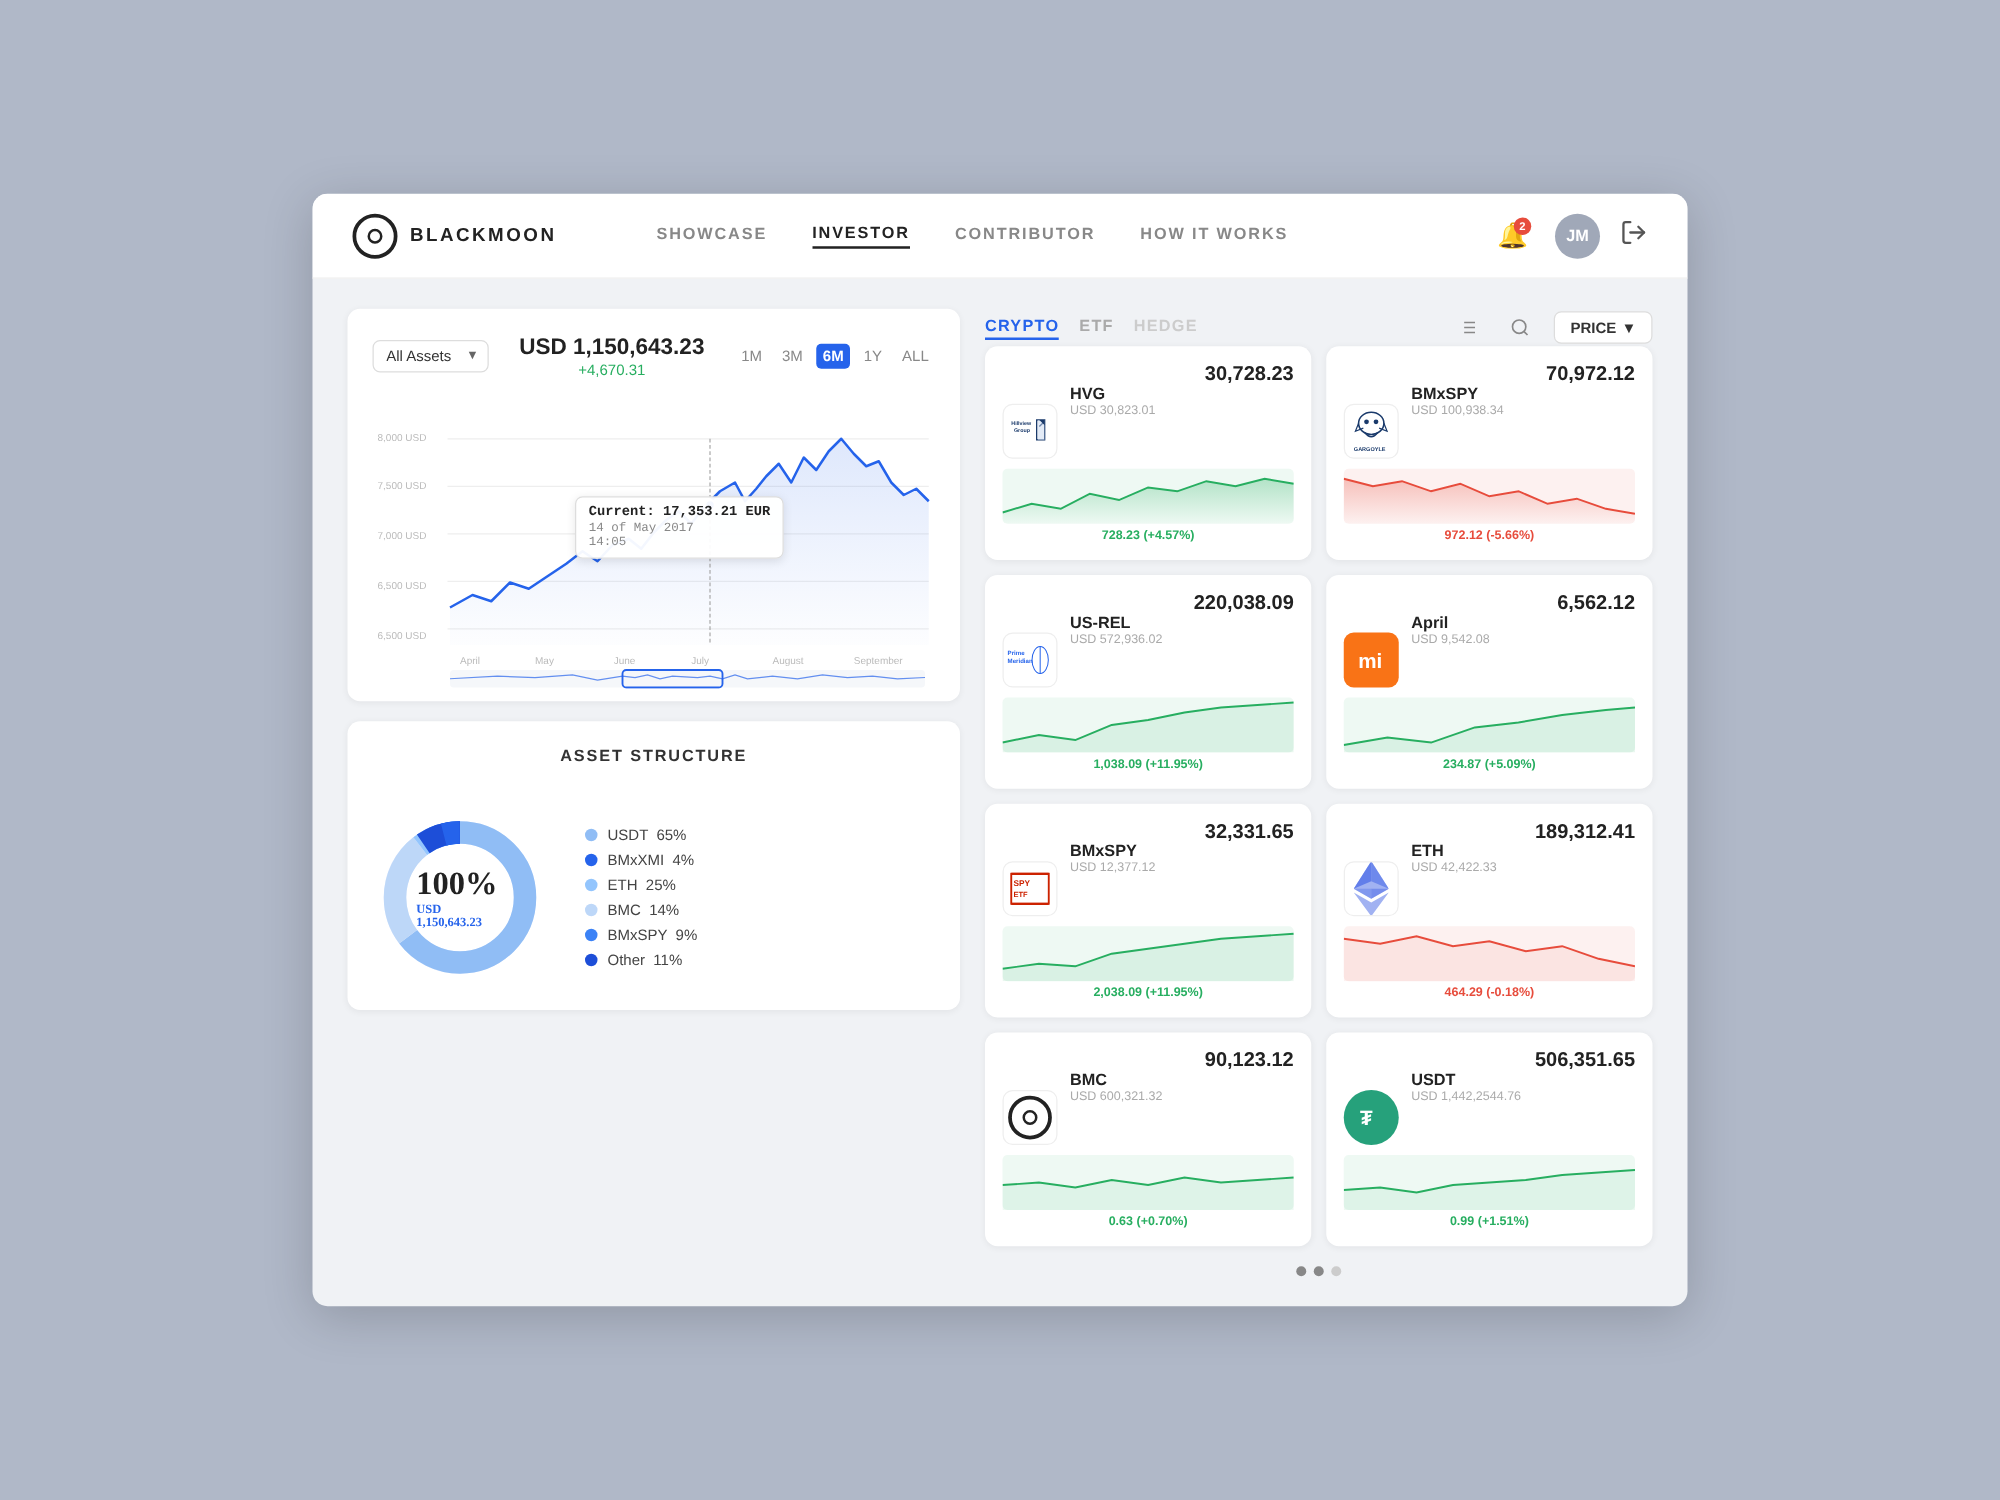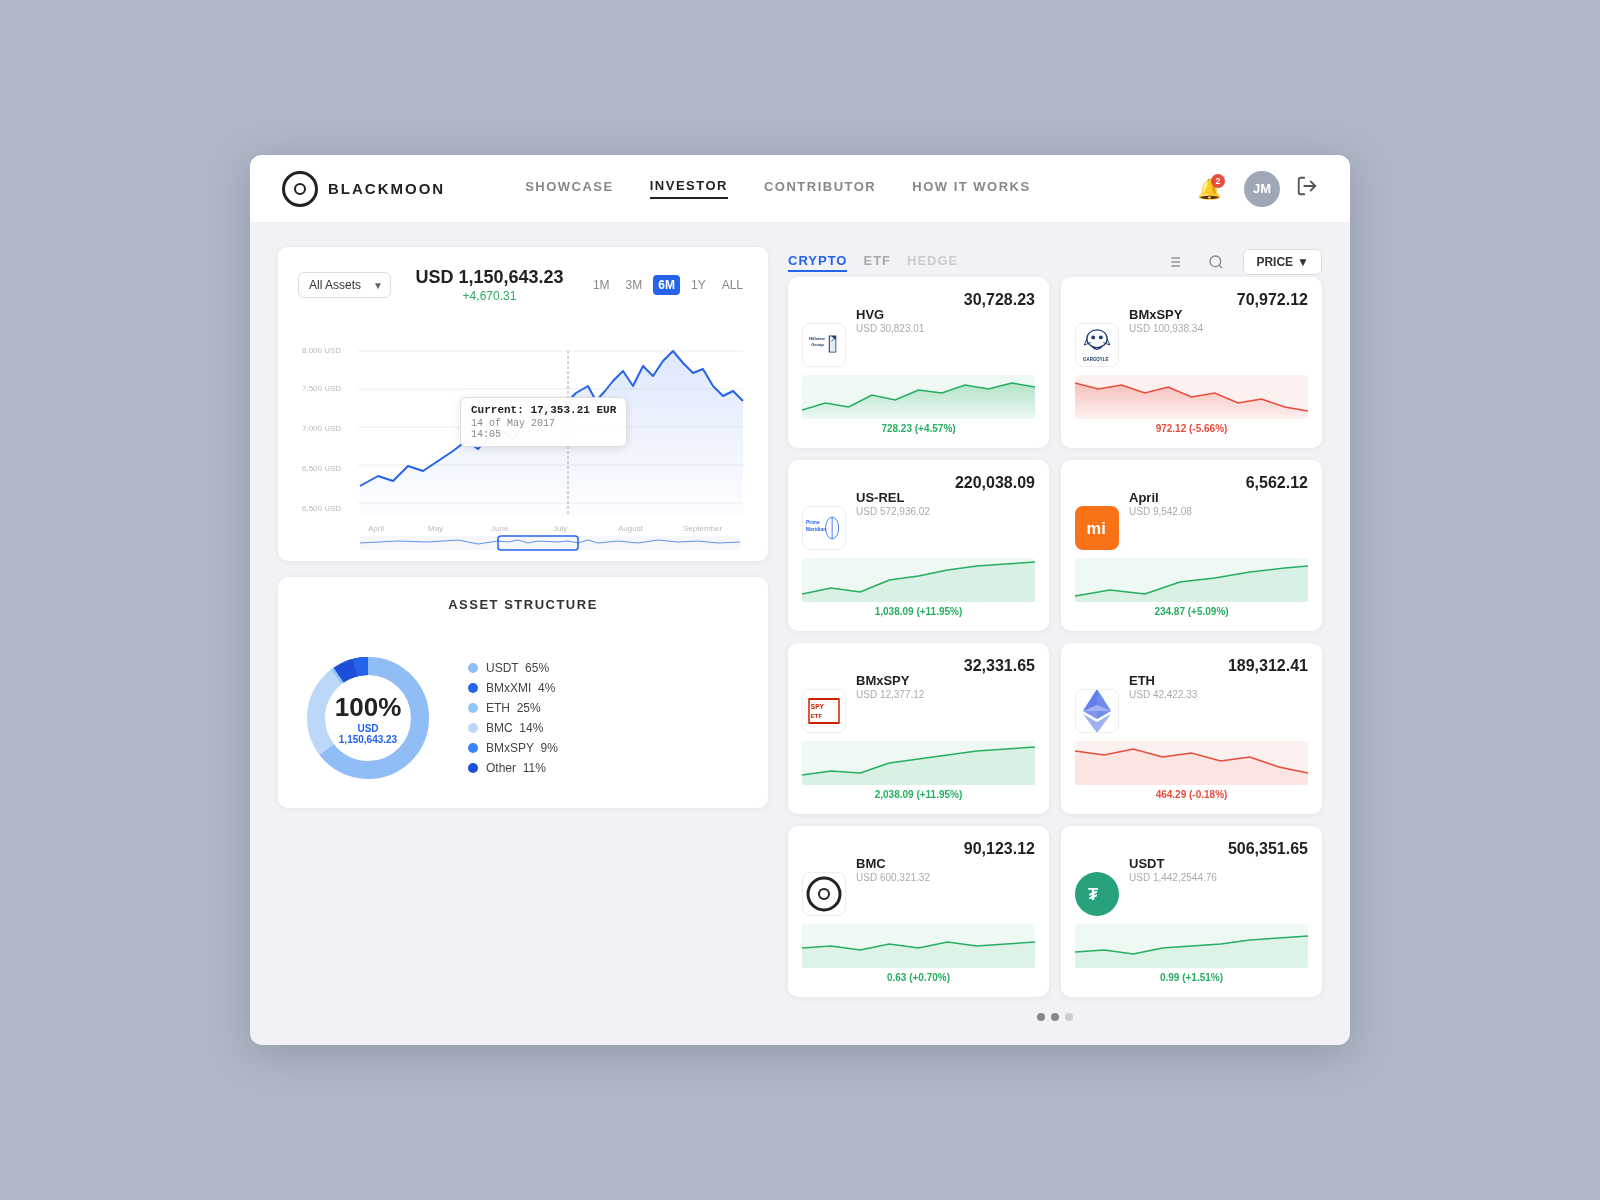--- a/index.html
+++ b/index.html
@@ -259,21 +259,22 @@
       position: relative;
       width: 140px;
       height: 140px;
       flex-shrink: 0;
     }
     .donut-center {
       position: absolute;
       top: 50%;
       left: 50%;
       transform: translate(-50%, -50%);
-      text-align: center;
+      text-align: left;
+      font-family: Liberation Serif, serif;
     }
     .donut-percent {
       font-size: 26px;
       font-weight: 700;
       color: #222;
     }
     .donut-usd {
       font-size: 10px;
       color: #2563eb;
       font-weight: 600;

